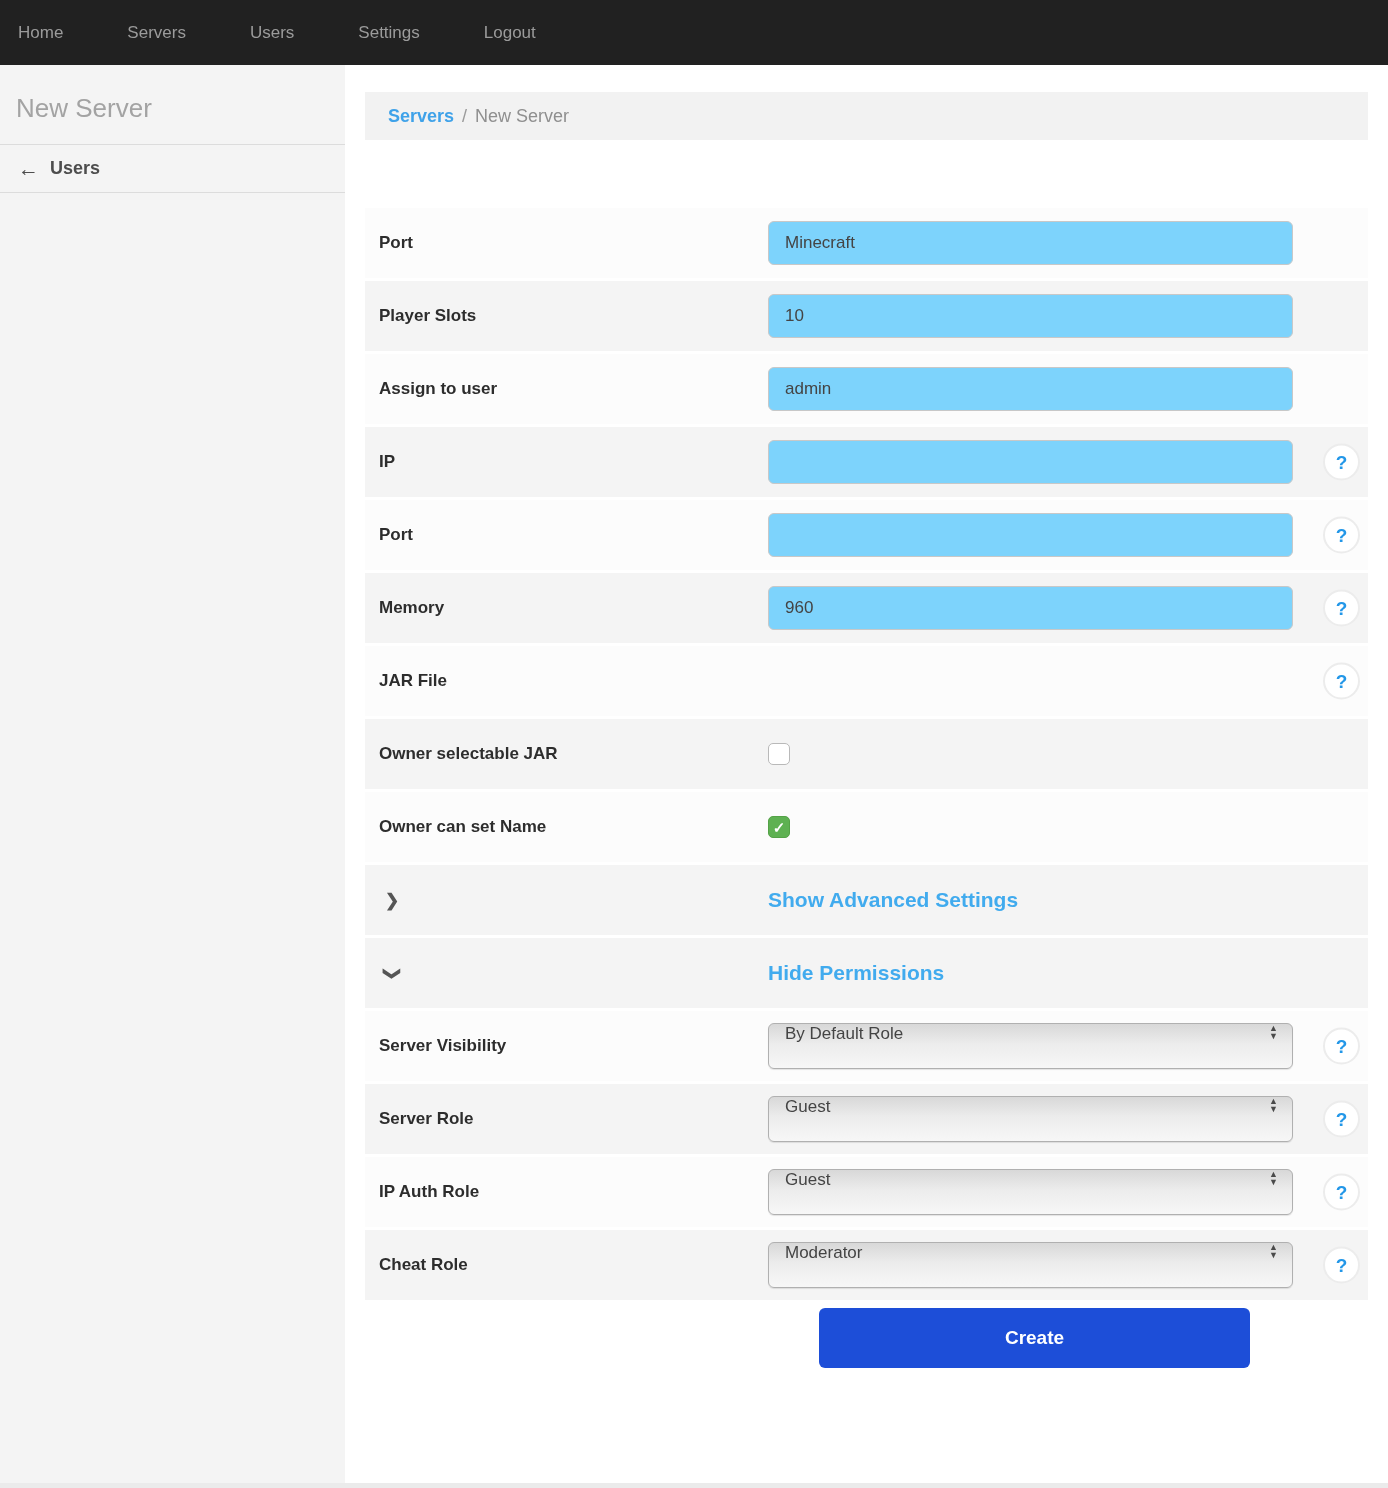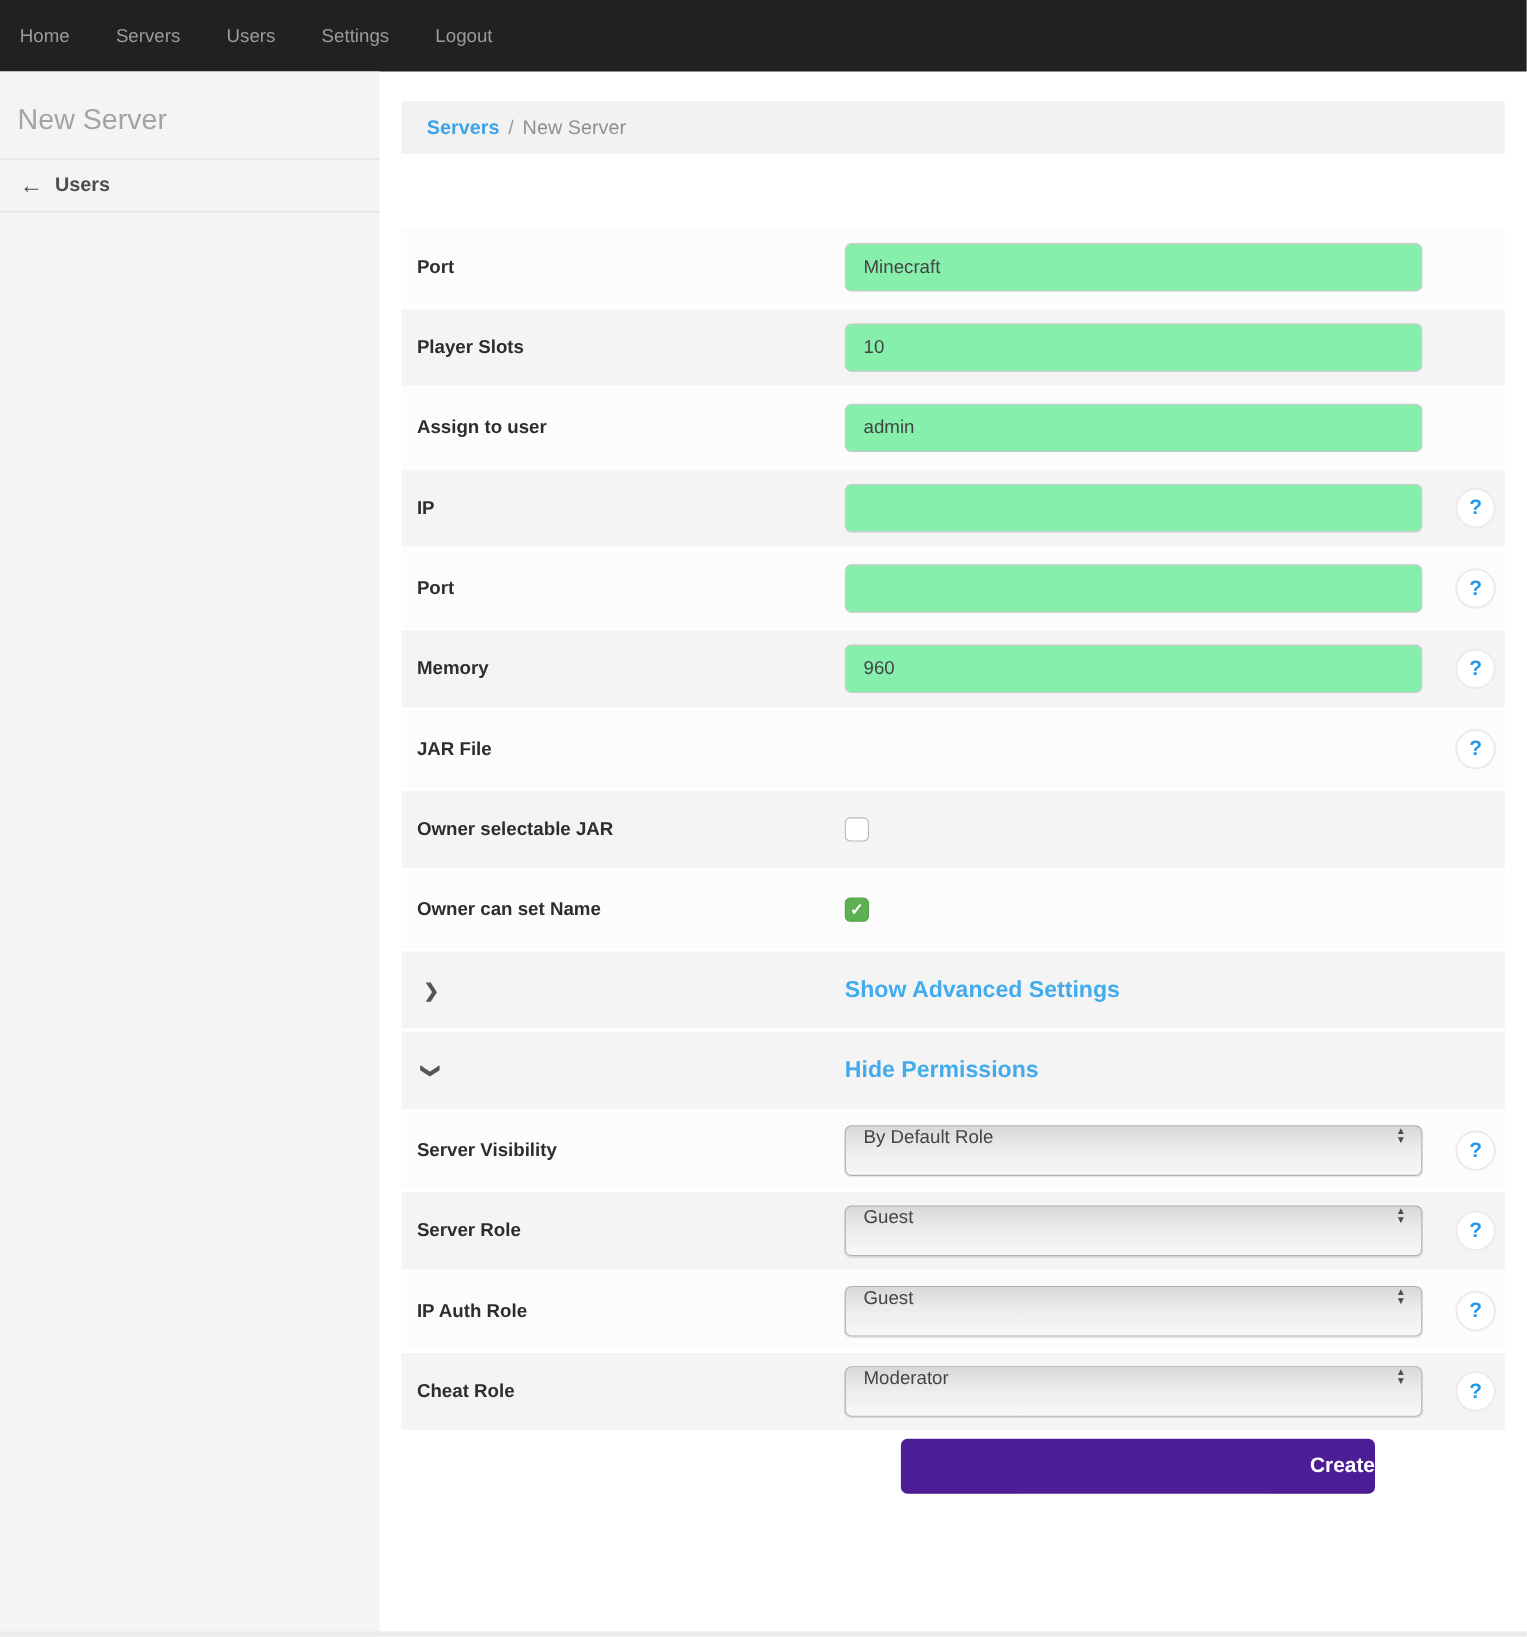--- a/index.html
+++ b/index.html
@@ -11,21 +11,21 @@
     overflow: hidden;
   }
 
   
   .navbar {
     height: 65px;
     background: #212121;
     display: flex;
     align-items: center;
     padding-left: 18px;
-    gap: 42px;
+    gap: 64px;
   }
   .nav-item {
     color: #9b9b9b;
     font-size: 17px;
     text-decoration: none;
     cursor: pointer;
   }
 
   
   .sidebar {
@@ -89,21 +89,21 @@
     font-size: 17px;
     color: #2d2d2d;
     flex-shrink: 0;
   }
   .header-label { font-weight: bold; font-size: 17px; color: #2d2d2d; padding-left: 14px; }
 
   .text-input {
     width: 525px; height: 44px;
     border: 1px solid #c8c8c8;
     border-radius: 6px;
-    background: #86efac;
+    background: #7dd3fc;
     font-family: "Liberation Sans", sans-serif;
     font-size: 17px;
     color: #444;
     padding: 0 16px;
     outline: none;
   }
 
   .selectbox {
     width: 525px; height: 46px;
     border: 1px solid #b0b0b0;
@@ -178,30 +178,29 @@
     font-size: 21px;
     font-weight: bold;
     text-decoration: none;
     cursor: pointer;
   }
 
   
   .create-row { margin-top: 8px; height: 62px; }
   .create-btn {
     margin-left: 454px;
-    width: 431px; height: 50px;
-    background: #4c1d95;
+    width: 431px; height: 60px;
+    background: #1d4ed8;
     border: none;
     border-radius: 6px;
     color: #ffffff;
     font-family: "Liberation Sans", sans-serif;
     font-size: 19px;
     font-weight: bold;
     cursor: pointer;
-    text-align: right;
   }
 
   .bottom-strip {
     position: absolute;
     left: 0; bottom: 0;
     width: 100%; height: 5px;
     background: #ebebeb;
   }
 </style>
 </head>

